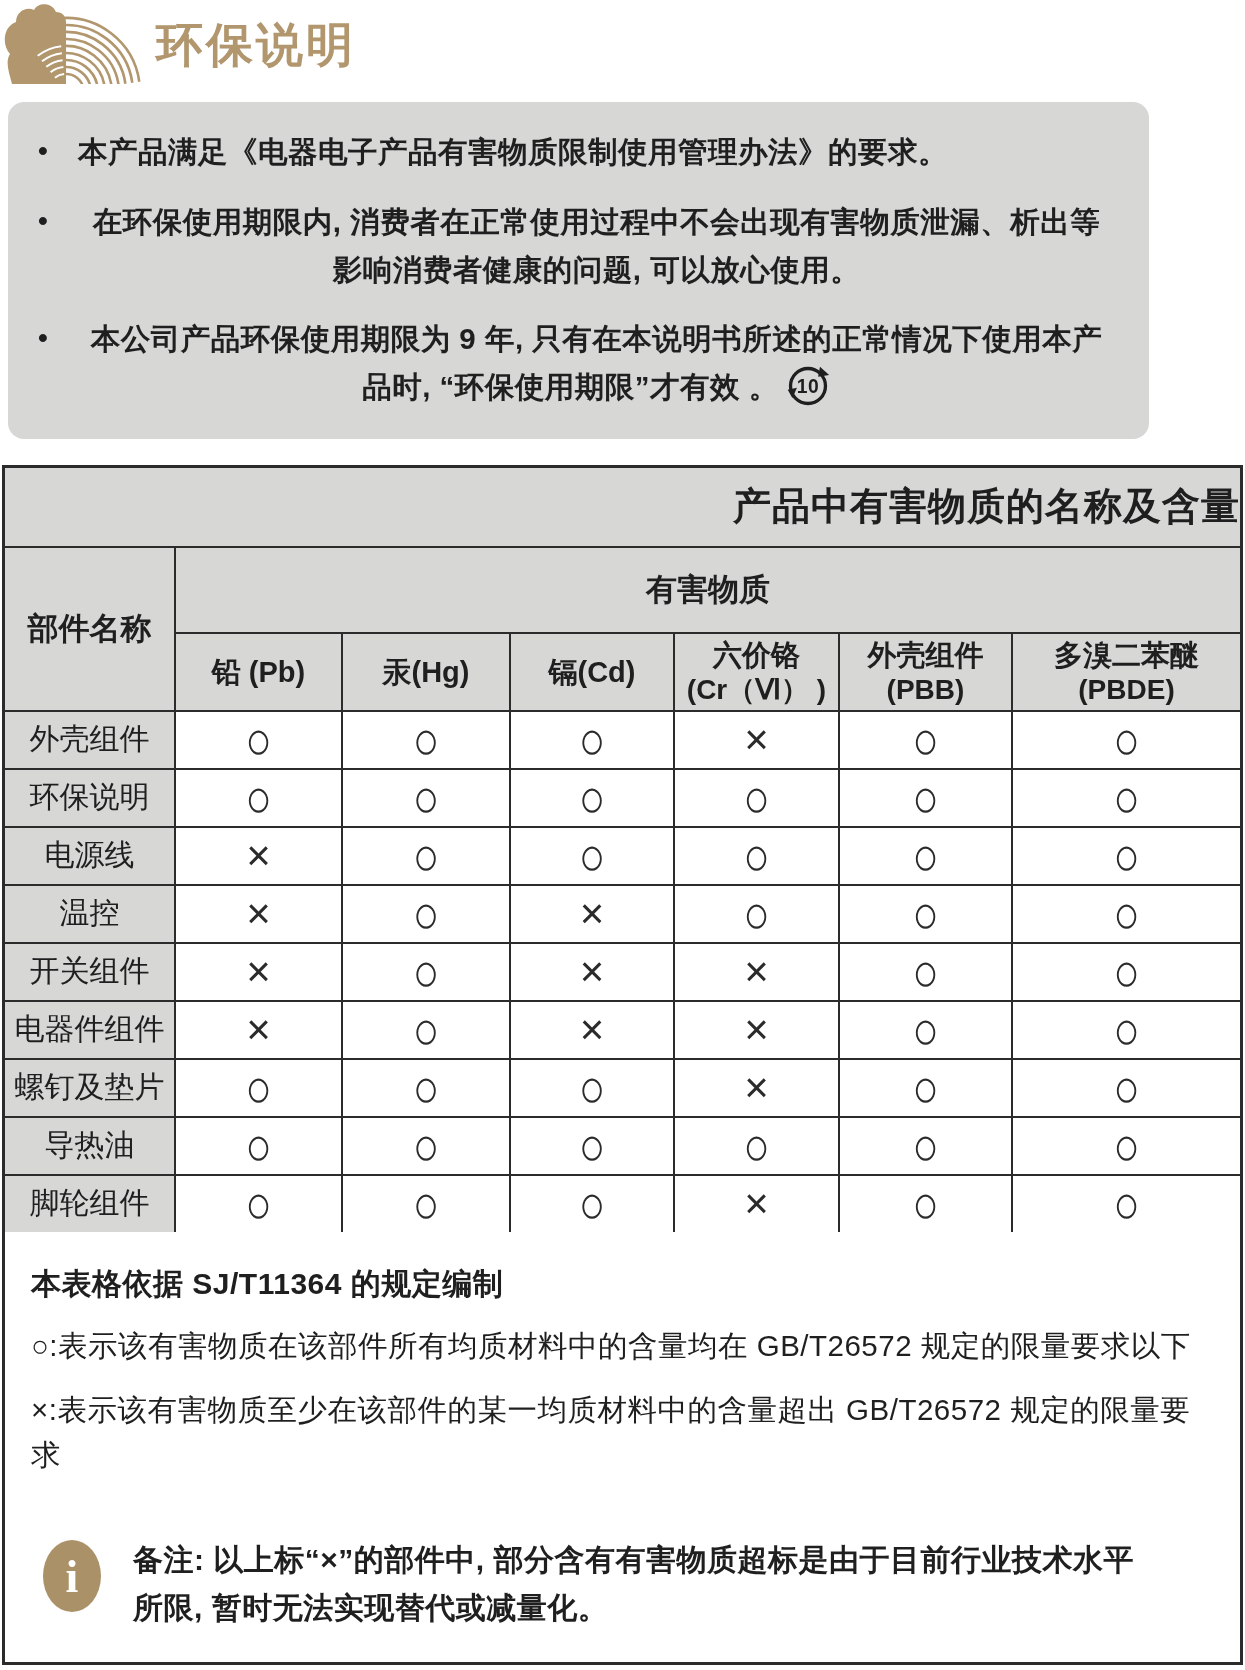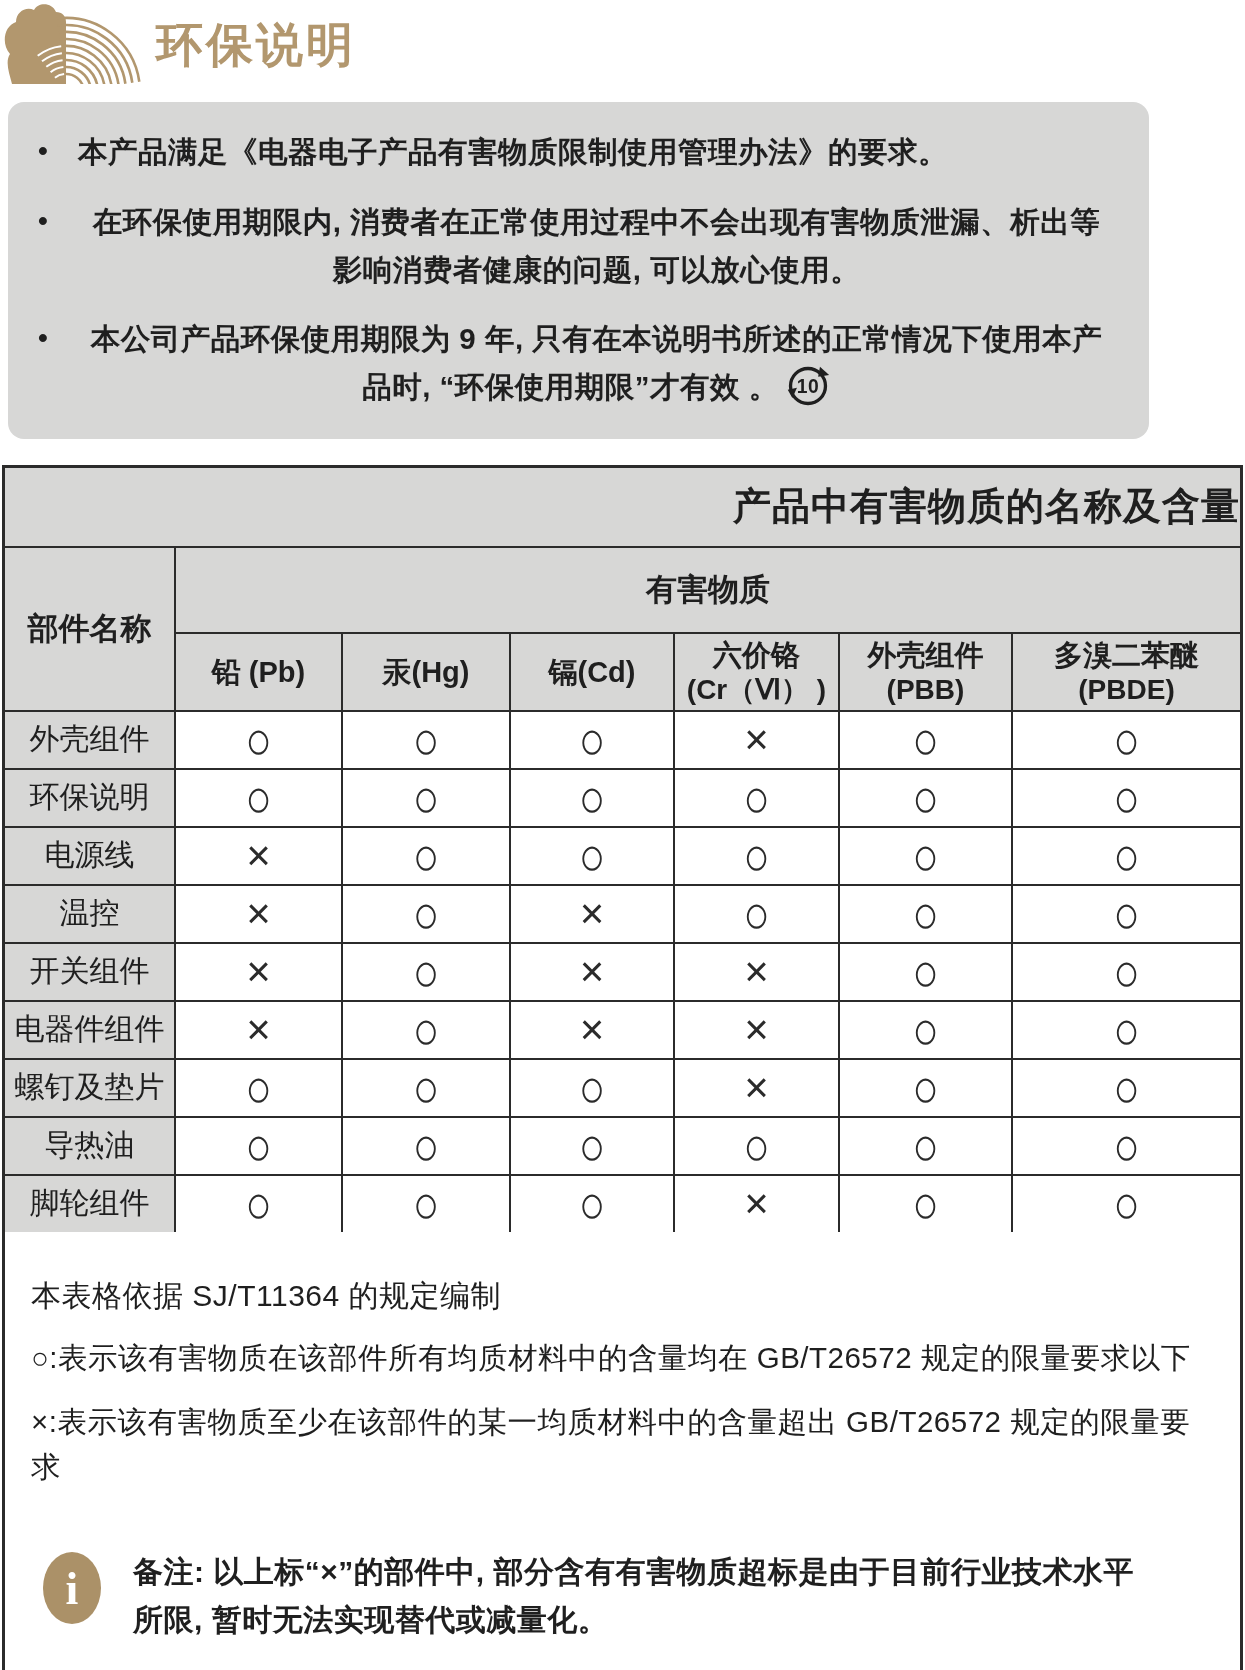--- a/index.html
+++ b/index.html
@@ -69,21 +69,21 @@
   }
   .mark-cell{background:#ffffff;text-align:center;vertical-align:middle;height:56px;}
   .mark{
     display:inline-block;font-size:44px;font-weight:400;line-height:1;
     transform:scaleY(1.25);color:#2b2b2b;
   }
   .mark.x{font-size:42px;transform:none;font-weight:400;}
 
   
   .notes{padding:26px 26px 24px 26px;}
-  .note-basis{font-size:30px;font-weight:400;letter-spacing:0.5px;margin-top:18px;}
+  .note-basis{font-size:30px;font-weight:700;letter-spacing:0.5px;margin-top:6px;}
   .note-sym{font-size:29.5px;font-weight:400;line-height:1.55;margin-top:18px;letter-spacing:0.5px;}
   .remark{display:flex;align-items:flex-start;margin-top:58px;padding-left:12px;padding-bottom:6px;}
   .info-icon{
     width:58px;height:72px;border-radius:50%;background:#ab9168;
     color:#ffffff;display:flex;align-items:center;justify-content:center;
     font-size:46px;font-weight:800;flex:0 0 auto;margin-top:4px;
     font-family:"Liberation Serif",serif;
   }
   .remark-text{
     font-size:30px;font-weight:700;line-height:1.6;margin-left:32px;

